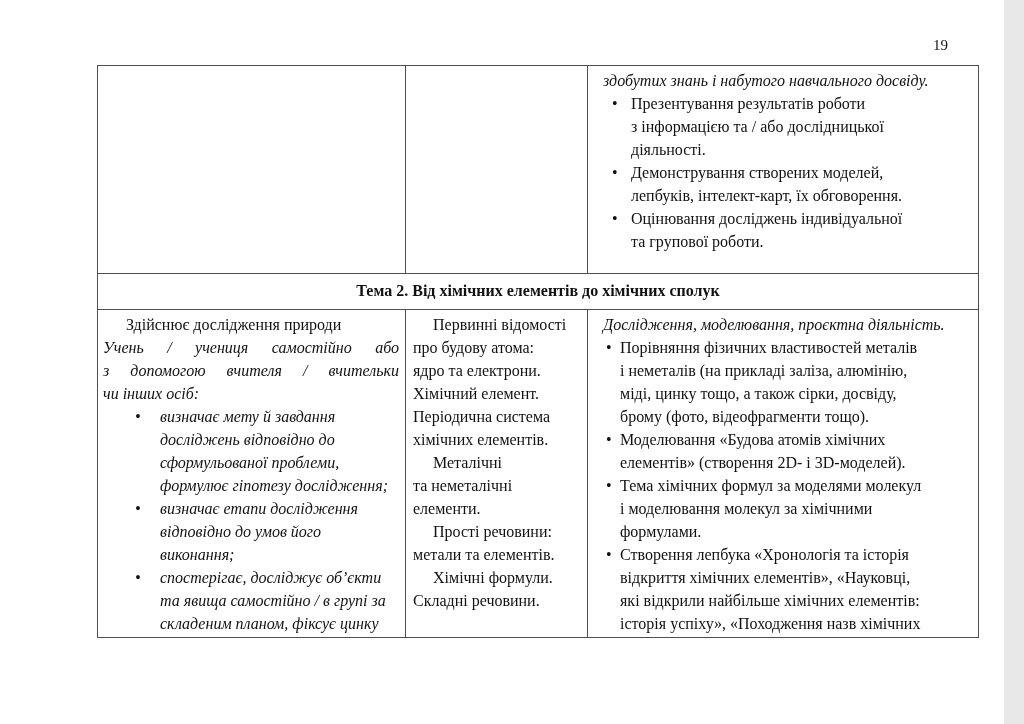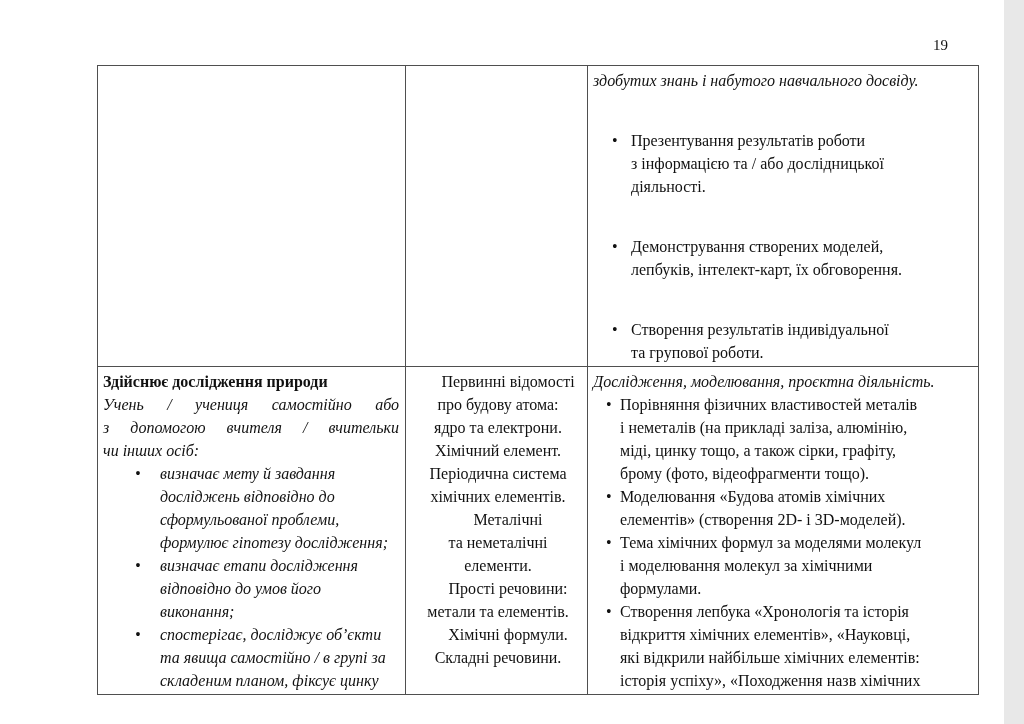--- a/index.html
+++ b/index.html
@@ -29,38 +29,38 @@
   }
   tr.row-cont td{height:202px;}
   tr.row-theme td{height:29px;}
   tr.row-main td{height:319px;}
   td.theme-cell{
     text-align:center;
     font-weight:bold;
     vertical-align:middle;
     padding:2px 0 4px 0;
   }
-  td.col-content{padding-left:7px;padding-right:4px;text-align:center;}
+  td.col-content{padding-left:7px;padding-right:4px;}
   p{margin:0;white-space:pre-line;}
-  .italic{font-style:italic;}
-  .bold{font-weight:bold;}
+  .italic{font-style:italic;margin-left:10px;}
+  .bold{font-weight:normal;margin-left:23px;}
   .justify{white-space:normal;text-align:justify;font-style:italic;}
   .indent{text-indent:20px;}
   ul{list-style:none;margin:0;padding:0;}
   li{
     position:relative;
     white-space:pre-line;
   }
   li::before{
     content:"\2022";
     position:absolute;
   }
   ul.outcomes-list li{padding-left:57px;font-style:italic;}
   ul.outcomes-list li::before{left:32px;}
-  ul.act-list-wide li{padding-left:38px;margin-top:37px;}
+  ul.act-list-wide li{padding-left:38px;}
   ul.act-list-wide li::before{left:19px;}
   ul.act-list li{padding-left:27px;}
   ul.act-list li::before{left:13px;}
 </style>
 </head>
 <body>
 
 <div class="page">
 
   <div class="page-number">19</div>
@@ -77,26 +77,29 @@
       <td></td>
       <td></td>
       <td>
         <p class="italic">здобутих знань і набутого навчального досвіду.</p>
         <ul class="act-list-wide">
           <li>Презентування результатів роботи
 з інформацією та / або дослідницької
 діяльності.</li>
           <li>Демонстрування створених моделей,
 лепбуків, інтелект-карт, їх обговорення.</li>
-          <li>Створення результатів індивідуальної
+          <li>Оцінювання досліджень індивідуальної
 та групової роботи.</li>
         </ul>
       </td>
     </tr>
 
+    <tr class="row-theme">
+      <td colspan="3" class="theme-cell">Тема 2. Від хімічних елементів до хімічних сполук</td>
+    </tr>
 
     <tr class="row-main">
       <td>
         <p class="bold">Здійснює дослідження природи</p>
         <p class="justify">Учень / учениця самостійно або з&nbsp;допомогою вчителя / вчительки чи&nbsp;інших&nbsp;осіб:</p>
         <ul class="outcomes-list">
           <li>визначає мету й завдання
 досліджень відповідно до
 сформульованої проблеми,
 формулює гіпотезу дослідження;</li>
@@ -123,21 +126,21 @@
 метали та елементів.</p>
         <p class="indent">Хімічні формули.
 Складні речовини.</p>
       </td>
 
       <td>
         <p class="italic">Дослідження, моделювання, проєктна діяльність.</p>
         <ul class="act-list">
           <li>Порівняння фізичних властивостей металів
 і неметалів (на прикладі заліза, алюмінію,
-міді, цинку тощо, а також сірки, графіту,
+міді, цинку тощо, а також сірки, досвіду,
 брому (фото, відеофрагменти тощо).</li>
           <li>Моделювання «Будова атомів хімічних
 елементів» (створення 2D- і 3D-моделей).</li>
           <li>Тема хімічних формул за моделями молекул
 і моделювання молекул за хімічними
 формулами.</li>
           <li>Створення лепбука «Хронологія та історія
 відкриття хімічних елементів», «Науковці,
 які відкрили найбільше хімічних елементів:
 історія успіху», «Походження назв хімічних</li>

